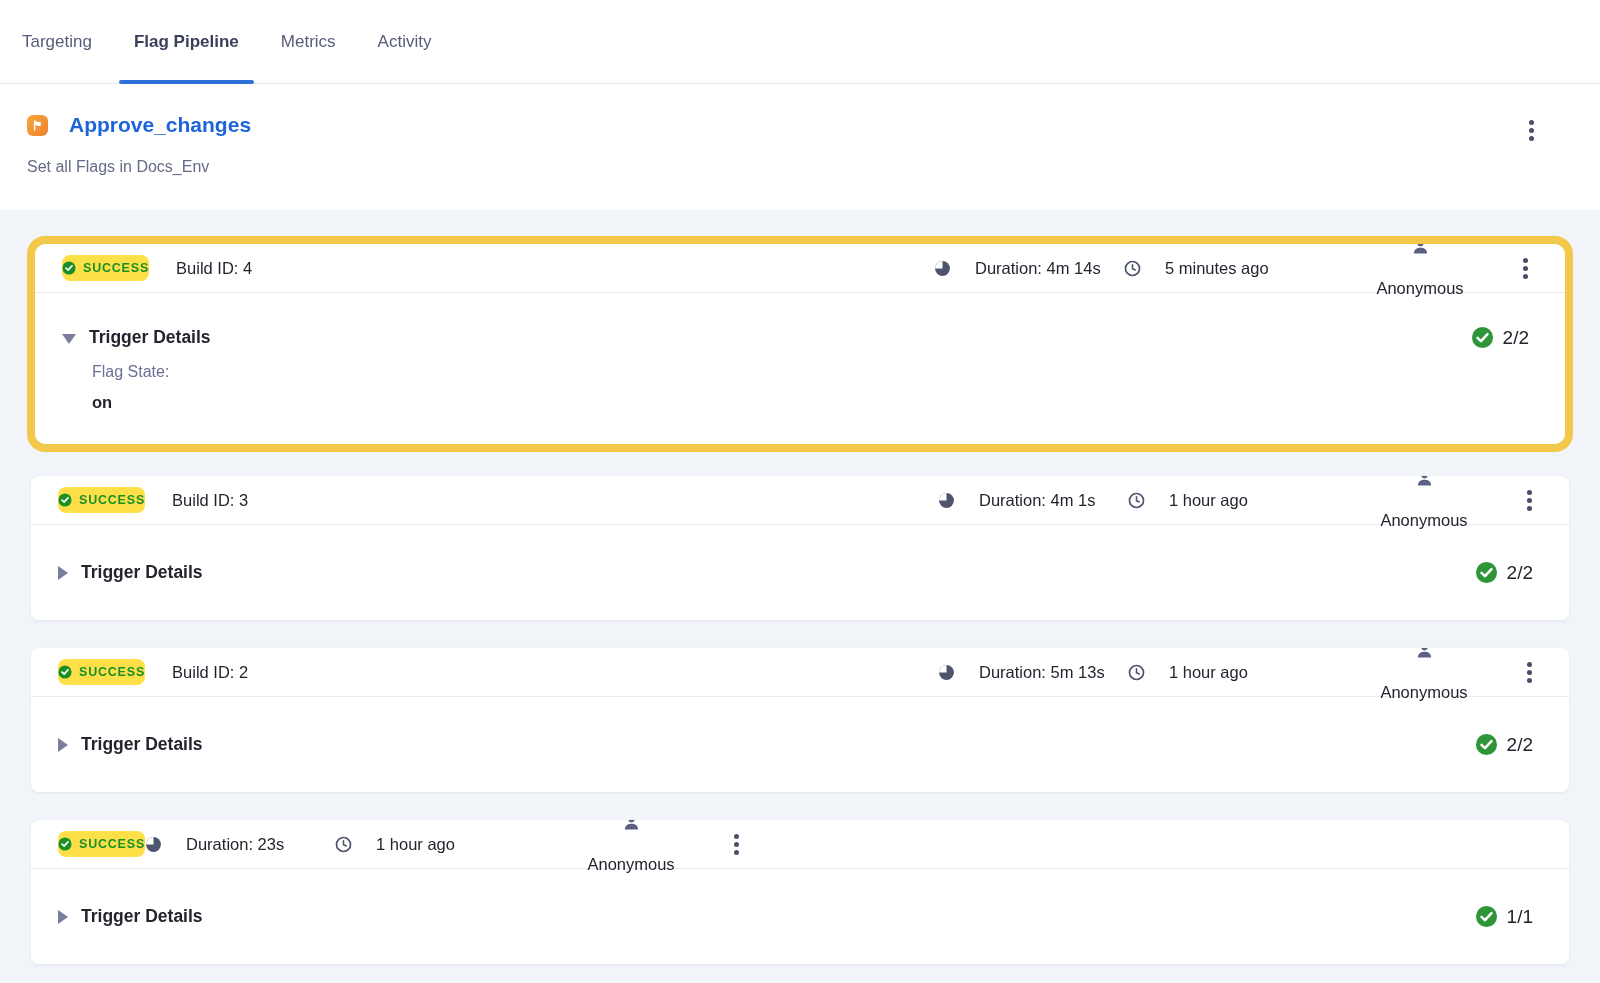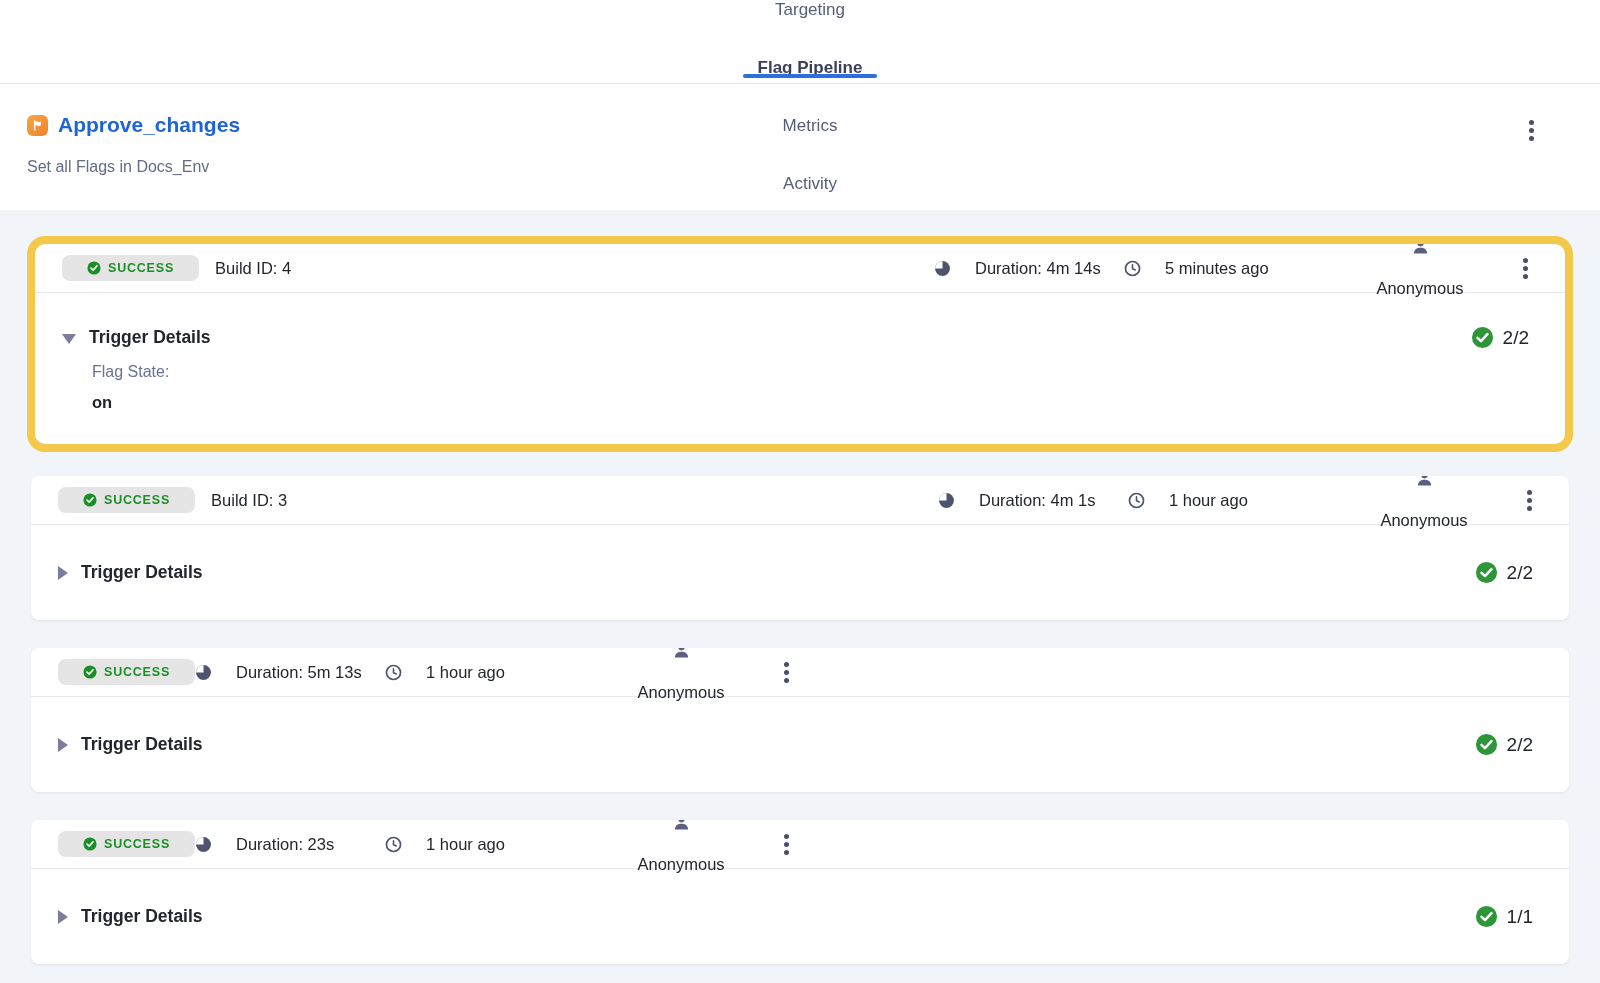--- a/index.html
+++ b/index.html
@@ -13,21 +13,20 @@
 
   
   .top-panel { background: #ffffff; }
   .tabbar {
     height: 84px;
     display: flex;
     align-items: center;
     gap: 38px;
     padding-left: 20px;
     border-bottom: 1px solid #e4e7ee;
-    flex-direction: column;
   }
   .tab {
     position: relative;
     height: 84px;
     display: flex;
     align-items: center;
     font-size: 17px;
     color: #565d78;
     cursor: pointer;
     padding: 0 2px;
@@ -39,21 +38,21 @@
     left: -13px; right: -13px; bottom: 0;
     height: 4px;
     background: #2f6fd8;
     border-radius: 2px;
   }
 
   .page-head {
     position: relative;
     padding: 29px 30px 34px 27px;
   }
-  .title-line { display: flex; align-items: center; gap: 10px; }
+  .title-line { display: flex; align-items: center; gap: 21px; }
   .flag-chip {
     width: 21px; height: 21px;
     border-radius: 6px;
     background: linear-gradient(135deg, #f7a83c 0%, #ee8130 100%);
     display: flex; align-items: center; justify-content: center;
     flex: none;
   }
   .page-title {
     font-size: 21px;
     font-weight: bold;
@@ -102,33 +101,33 @@
     height: 49px;
     display: flex;
     align-items: center;
     padding: 0 24px 0 27px;
     border-bottom: 1px solid #e8eaf0;
   }
   .badge {
     display: inline-flex;
     align-items: center;
     gap: 7px;
-    background: #e5e5e5;
+    background: #fde047;
     border-radius: 8px;
-    padding: 6px 25px;
+    padding: 6px 0;
     flex: none;
   }
   .badge-text {
     font-size: 12.5px;
     font-weight: bold;
     letter-spacing: 0.8px;
     color: #1b8f27;
   }
   .build-id {
-    margin-left: 16px;
+    margin-left: 27px;
     font-size: 16.5px;
     color: #1f222b;
     flex: 1 1 auto;
   }
   .meta {
     display: flex; align-items: center; gap: 24px;
     font-size: 16.5px; color: #23262f;
     flex: none;
   }
   .meta.col-duration { width: 190px; }
@@ -325,20 +324,21 @@
 
   <div class="card">
     <div class="card-header">
       <span class="badge">
         <svg width="14" height="14" viewBox="0 0 16 16">
           <circle cx="8" cy="8" r="7.5" fill="#1b8f27"></circle>
           <path d="M4.6 8.2 L7 10.4 L11.4 5.6" stroke="#ffffff" stroke-width="1.9" fill="none" stroke-linecap="round" stroke-linejoin="round"></path>
         </svg>
         <span class="badge-text">SUCCESS</span>
       </span>
+      <span class="build-id">Build ID: 2</span>
       <span class="meta col-duration">
         <svg width="17" height="17" viewBox="0 0 16 16">
           <circle cx="8" cy="8" r="7" fill="#4f546e"></circle>
           <path d="M8 8 L8 1 A7 7 0 0 0 1 8 Z" fill="#ffffff"></path>
         </svg>
         <span>Duration: 5m 13s</span>
       </span>
       <span class="meta col-time">
         <svg width="17" height="17" viewBox="0 0 16 16">
           <circle cx="8" cy="8" r="6.6" fill="none" stroke="#4f546e" stroke-width="1.6"></circle>

